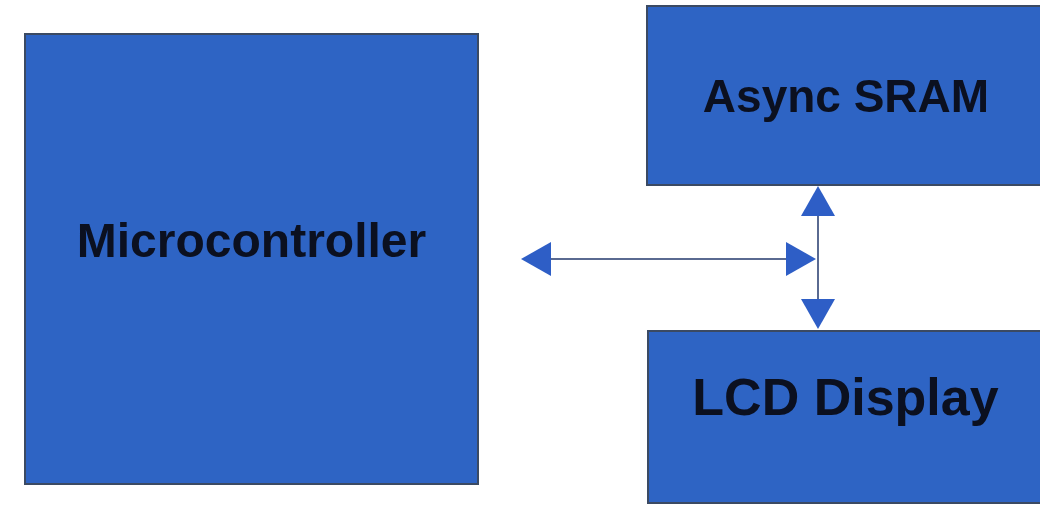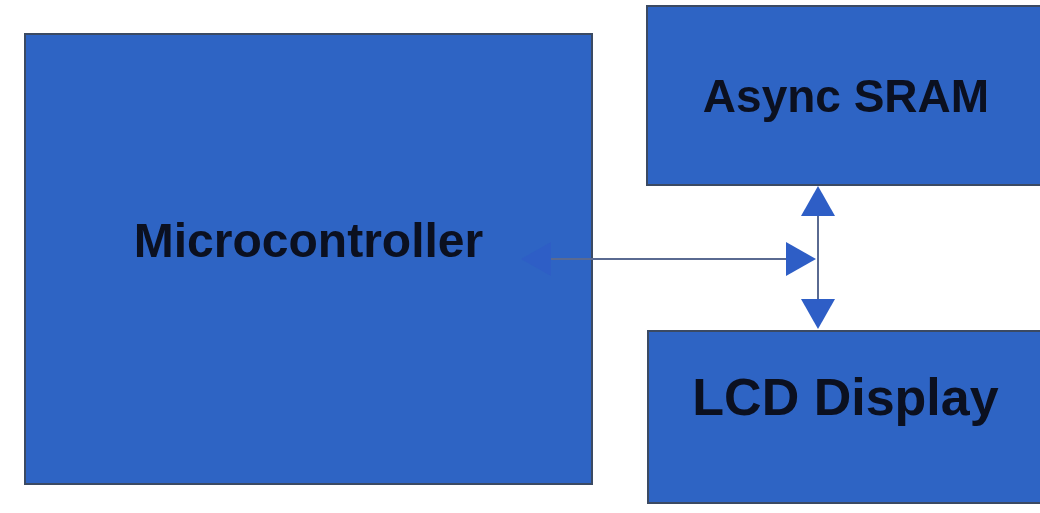--- a/index.html
+++ b/index.html
@@ -23,21 +23,21 @@
     display: flex;
     align-items: center;
     justify-content: center;
     text-align: center;
     color: var(--text-color, #0b1020);
     font-weight: bold;
     margin-left: 10px;
   }
   #node-microcontroller {
     left: 14px; top: 33px;
-    width: 569px; height: 452px;
+    width: 455px; height: 452px;
     font-size: 48px;
   }
   #node-microcontroller .label { transform: translateY(-19px); }
   #node-sram {
     left: 636px; top: 5px;
     width: 400px; height: 181px;
     font-size: 46px;
     line-height: 58px;
   }
   #node-lcd {

